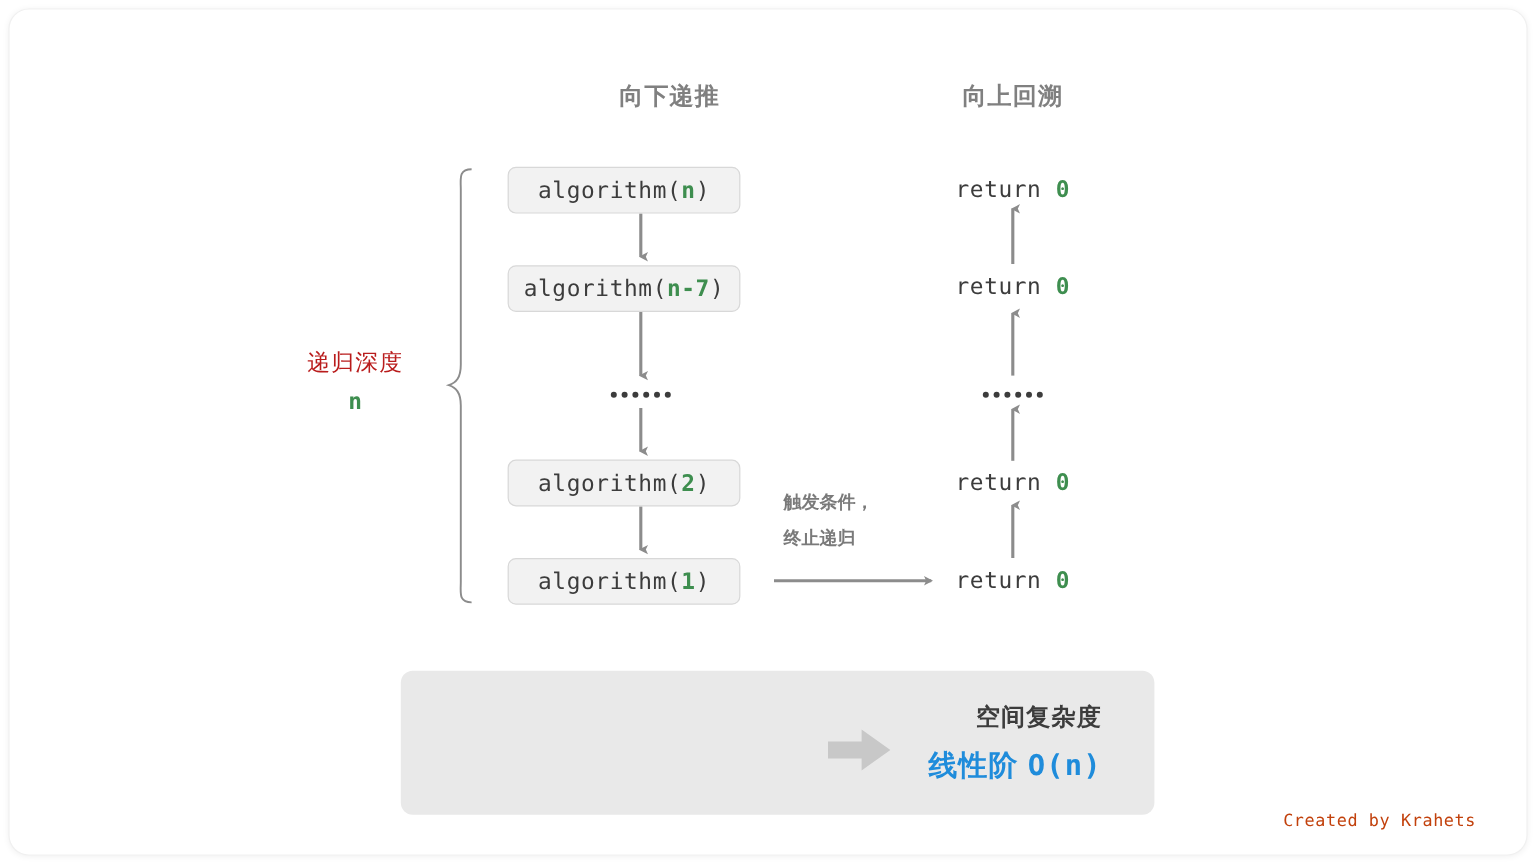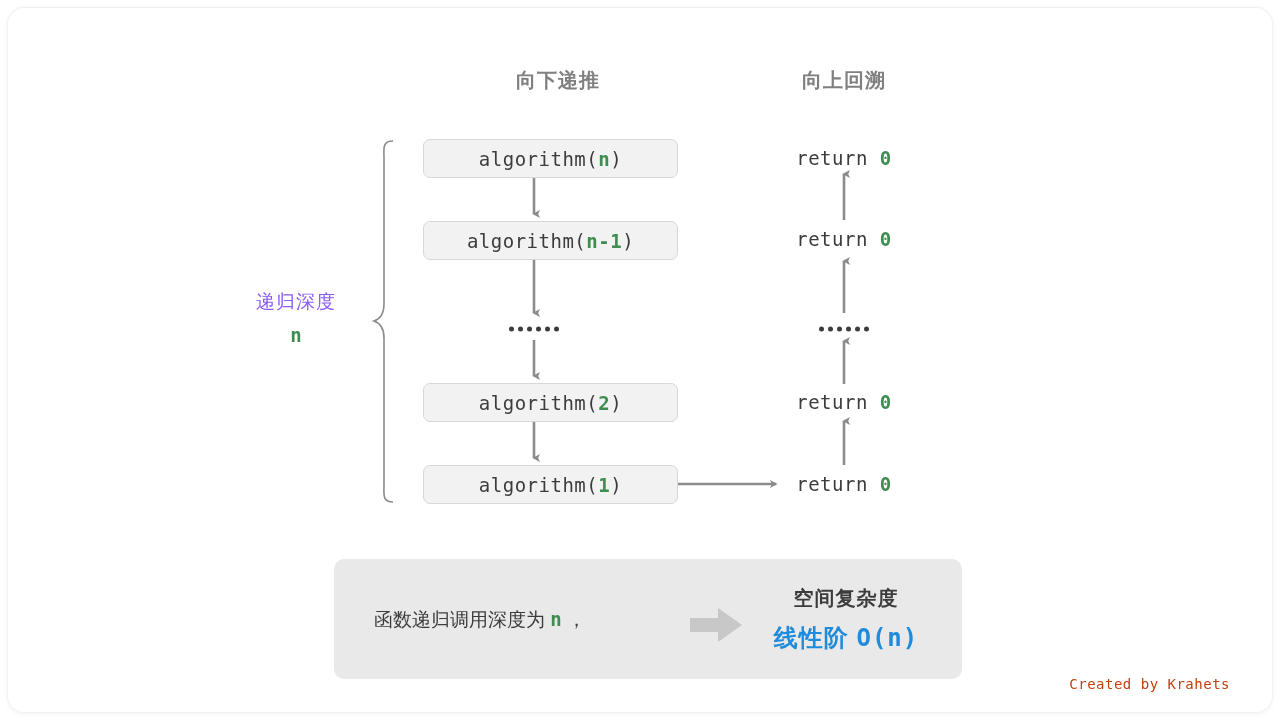--- a/index.html
+++ b/index.html
@@ -29,21 +29,21 @@
     white-space: nowrap;
     transform: translateX(-50%);
   }
   #head-down { left: 526px; top: 59px; margin-left: 24px; }
   #head-up   { left: 836px; top: 59px; text-align: right; }
 
   
   .callbox {
     position: absolute;
     left: 415px;
-    width: 255px;
+    width: 194px;
     height: 39px;
     background: #f2f2f2;
     border: 1px solid #d8d8d8;
     border-radius: 7px;
     display: flex;
     align-items: center;
     justify-content: center;
     font-family: "DejaVu Sans Mono", monospace;
     font-size: 19px;
     color: #3c3c3c;
@@ -75,21 +75,21 @@
 
   
   .depth-label {
     position: absolute;
     left: 288px;
     top: 281px;
     transform: translateX(-50%);
     text-align: center;
     white-space: nowrap;
   }
-  .depth-label .t1 { display:block; font-size: 19px; color: #8b5cf6; letter-spacing: 1px; }
+  .depth-label .t1 { display:block; font-size: 19px; color: #b91c1c; letter-spacing: 1px; }
   .depth-label .t2 {
     display:block; margin-top: 9px;
     font-family: "DejaVu Sans Mono", monospace;
     font-size: 19px; font-weight: bold; color: #3e8e4f;
   }
 
   
   .trigger-note {
     position: absolute;
     left: 645px;
@@ -117,21 +117,21 @@
     color: #3c3c3c;
     line-height: 36px;
     white-space: nowrap;
   }
   .summary-left .mono { font-family: "DejaVu Sans Mono", monospace; }
   .summary-left .hl { font-family: "DejaVu Sans Mono", monospace; color: #3e8e4f; font-weight: bold; }
   .summary-right {
     position: absolute;
     left: 512px; top: 50%;
     transform: translate(-50%, -50%);
-    text-align: center;
+    text-align: right;
     white-space: nowrap;
   }
   .summary-right .title {
     display: block;
     font-size: 20px; font-weight: bold; color: #3c3c3c;
     letter-spacing: 1px;
   }
   .summary-right .value {
     display: block; margin-top: 10px;
     font-size: 24px; font-weight: bold; color: #1f8cdb;
@@ -203,21 +203,21 @@
       <span class="t2">n</span>
     </div>
 
     <div class="callbox" style="top:131px">
       <span>algorithm(</span>
         <span class="arg">n</span>
         <span>)</span>
     </div>
     <div class="callbox" style="top:213px">
       <span>algorithm(</span>
-        <span class="arg">n-1</span>
+        <span class="arg">n-7</span>
         <span>)</span>
     </div>
     <div class="callbox" style="top:375px">
       <span>algorithm(</span>
         <span class="arg">2</span>
         <span>)</span>
     </div>
     <div class="callbox" style="top:457px">
       <span>algorithm(</span>
         <span class="arg">1</span>
@@ -247,24 +247,27 @@
     <div class="retlabel" style="top:231px">
       <span>return </span><span class="zero">0</span>
     </div>
     <div class="retlabel" style="top:394px">
       <span>return </span><span class="zero">0</span>
     </div>
     <div class="retlabel" style="top:476px">
       <span>return </span><span class="zero">0</span>
     </div>
 
+    <div class="trigger-note">
+      <div>触发条件，</div>
+      <div>终止递归</div>
+    </div>
 
     <div class="summary">
       <div class="summary-left">
-        <div><span>函数递归调用深度为 </span><span class="hl">n</span><span> ，</span></div>
       </div>
 
       <svg style="position:absolute; left:356px; top:48px; width:54px; height:36px;" viewBox="0 0 54 36">
         <path d="M0 11 L28 11 L28 1 L52 18 L28 35 L28 25 L0 25 Z" fill="#c8c8c8"></path>
       </svg>
 
       <div class="summary-right">
         <span class="title">空间复杂度</span>
         <span class="value"><span>线性阶 </span><span class="mono">O(n)</span></span>
       </div>

